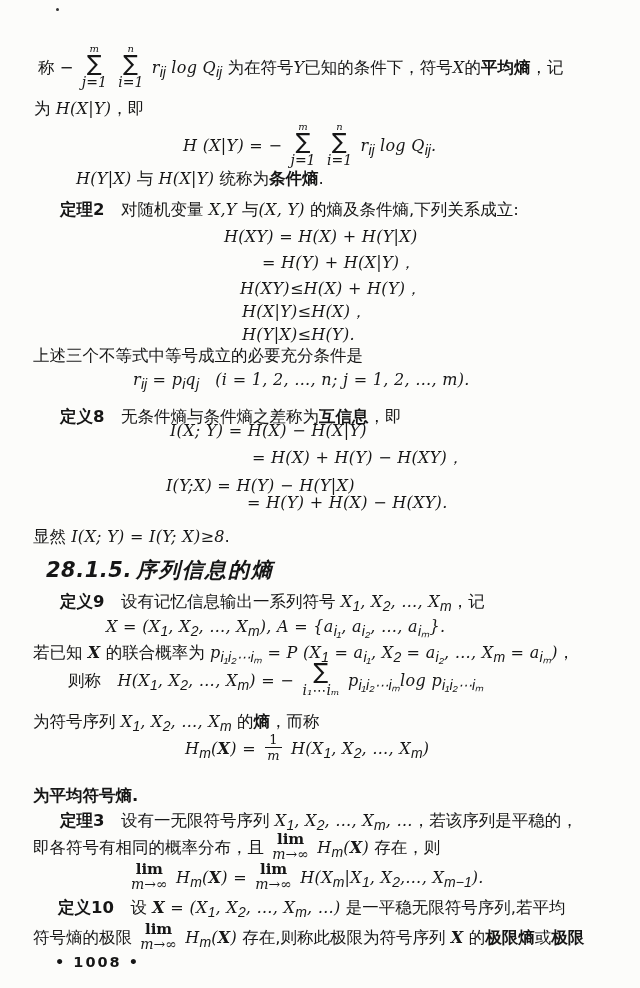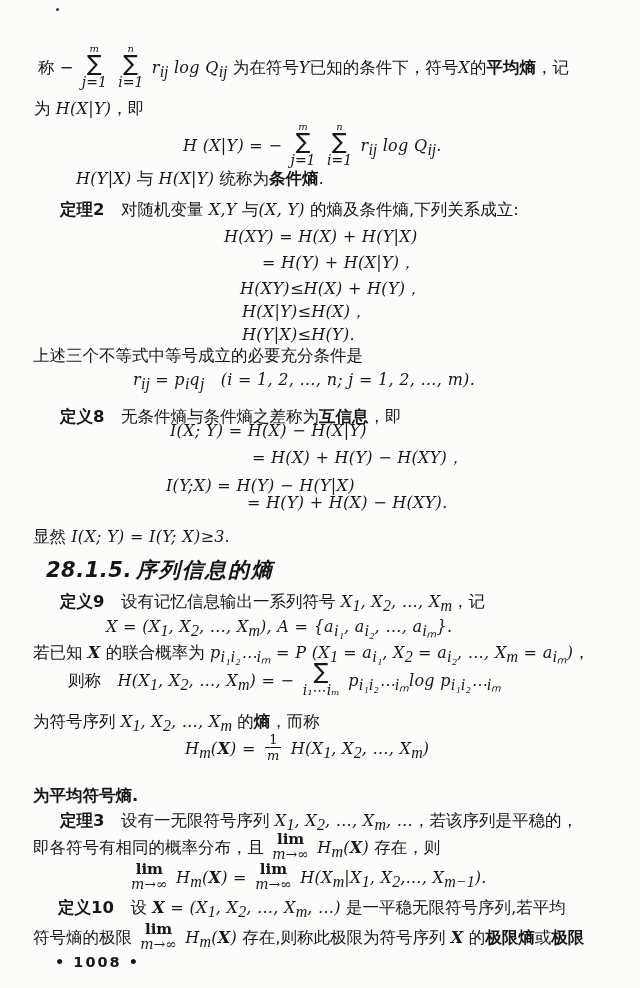--- a/index.html
+++ b/index.html
@@ -20,23 +20,23 @@
   .cn{font-size:16.5px;}
   .bold{font-weight:bold;}
   .math{
     font-family:"DejaVu Serif","DejaVu Sans",serif;
     font-style:italic;
     font-size:16px;
     letter-spacing:0.3px;
   }
   .math.bold{font-weight:bold;}
   .sub{
-    font-family:Liberation Serif, serif;
+    font-family:Liberation Sans, sans-serif;
     font-style:italic;
-    font-size:16px;
+    font-size:14px;
     vertical-align:-4px;
     letter-spacing:0;
   }
   .bigop{
     display:inline-flex;flex-direction:column;align-items:center;
     vertical-align:middle;line-height:1;margin:0 3px;
     position:relative;top:-2px;
   }
   .op-t{font-family:"DejaVu Serif","DejaVu Sans",serif;font-style:italic;font-size:10px;}
   .op-s{font-family:"DejaVu Sans",sans-serif;font-style:normal;font-size:22px;line-height:0.95;}
@@ -101,21 +101,21 @@
       <div class="line eq" style="top: 279px; left: 240px;"><span class="math">H(XY)≤H(X) + H(Y)，</span></div>
       <div class="line eq" style="top: 302px; left: 242px;"><span class="math">H(X|Y)≤H(X)，</span></div>
       <div class="line eq" style="top: 325px; left: 242px;"><span class="math">H(Y|X)≤H(Y).</span></div>
       <div class="line p" style="top: 346px; left: 33px;"><span class="cn">上述三个不等式中等号成立的必要充分条件是</span></div>
       <div class="line eq" style="top: 370px; left: 133px;"><span class="math">r</span><span class="math sub">ij</span><span class="math"> = p</span><span class="math sub">i</span><span class="math">q</span><span class="math sub">j</span><span class="math">　(i = 1, 2, …, n;  j = 1, 2, …, m).</span></div>
       <div class="line p" style="top: 396px; left: 60px; margin-top: 11px;"><span class="cn bold">定义8</span><span class="cn">　无条件熵与条件熵之差称为</span><span class="cn bold">互信息</span><span class="cn">，即</span></div>
       <div class="line eq" style="top: 421px; left: 170px;"><span class="math">I(X;  Y) = H(X) − H(X|Y)</span></div>
       <div class="line eq" style="top: 448px; left: 252px;"><span class="math">= H(X) + H(Y) − H(XY)，</span></div>
       <div class="line eq" style="top: 476px; left: 166px;"><span class="math">I(Y;X) = H(Y) − H(Y|X)</span></div>
       <div class="line eq" style="top: 477px; left: 247px; margin-top: 16px;"><span class="math">= H(Y) + H(X) − H(XY).</span></div>
-      <div class="line p" style="top: 527px; left: 33px;"><span class="cn">显然 </span><span class="math">I(X; Y) = I(Y; X)≥3</span><span class="cn">.</span></div>
+      <div class="line p" style="top: 527px; left: 33px;"><span class="cn">显然 </span><span class="math">I(X; Y) = I(Y; X)≥8</span><span class="cn">.</span></div>
       <div class="line p" style="top: 592px; left: 60px;"><span class="cn bold">定义9</span><span class="cn">　设有记忆信息输出一系列符号 </span><span class="math">X</span><span class="math sub">1</span><span class="math">, X</span><span class="math sub">2</span><span class="math">, …, X</span><span class="math sub">m</span><span class="cn">，记</span></div>
       <div class="line eq" style="top: 617px; left: 106px;"><span class="math">X = (X</span><span class="math sub">1</span><span class="math">, X</span><span class="math sub">2</span><span class="math">, …, X</span><span class="math sub">m</span><span class="math">),  A = {a</span><span class="math sub">i₁</span><span class="math">, a</span><span class="math sub">i₂</span><span class="math">, …, a</span><span class="math sub">iₘ</span><span class="math">}.</span></div>
       <div class="line p" style="top: 643px; left: 33px;"><span class="cn">若已知 </span><span class="math bold">X</span><span class="cn"> 的联合概率为 </span><span class="math">p</span><span class="math sub">i₁i₂⋯iₘ</span><span class="math"> = P (X</span><span class="math sub">1</span><span class="math"> = a</span><span class="math sub">i₁</span><span class="math">, X</span><span class="math sub">2</span><span class="math"> = a</span><span class="math sub">i₂</span><span class="math">, …, X</span><span class="math sub">m</span><span class="math"> = a</span><span class="math sub">iₘ</span><span class="math">)</span><span class="cn">，</span></div>
       <div class="line eq" style="top: 664px; left: 68px;"><span class="cn">则称　</span><span class="math">H(X</span><span class="math sub">1</span><span class="math">, X</span><span class="math sub">2</span><span class="math">, …, X</span><span class="math sub">m</span><span class="math">) = − </span><span class="bigop">
           <span class="op-s">∑</span>
           <span class="op-b">i₁⋯iₘ</span>
         </span><span class="math"> p</span><span class="math sub">i₁i₂⋯iₘ</span><span class="math">log p</span><span class="math sub">i₁i₂⋯iₘ</span></div>
       <div class="line p" style="top: 712px; left: 33px;"><span class="cn">为符号序列 </span><span class="math">X</span><span class="math sub">1</span><span class="math">, X</span><span class="math sub">2</span><span class="math">, …, X</span><span class="math sub">m</span><span class="cn"> 的</span><span class="cn bold">熵</span><span class="cn">，而称</span></div>
       <div class="line eq" style="top: 735px; left: 185px;"><span class="math">H</span><span class="math sub">m</span><span class="math">(</span><span class="math bold">X</span><span class="math">) = </span><span class="frac">
           <span class="fr-n">1</span>

